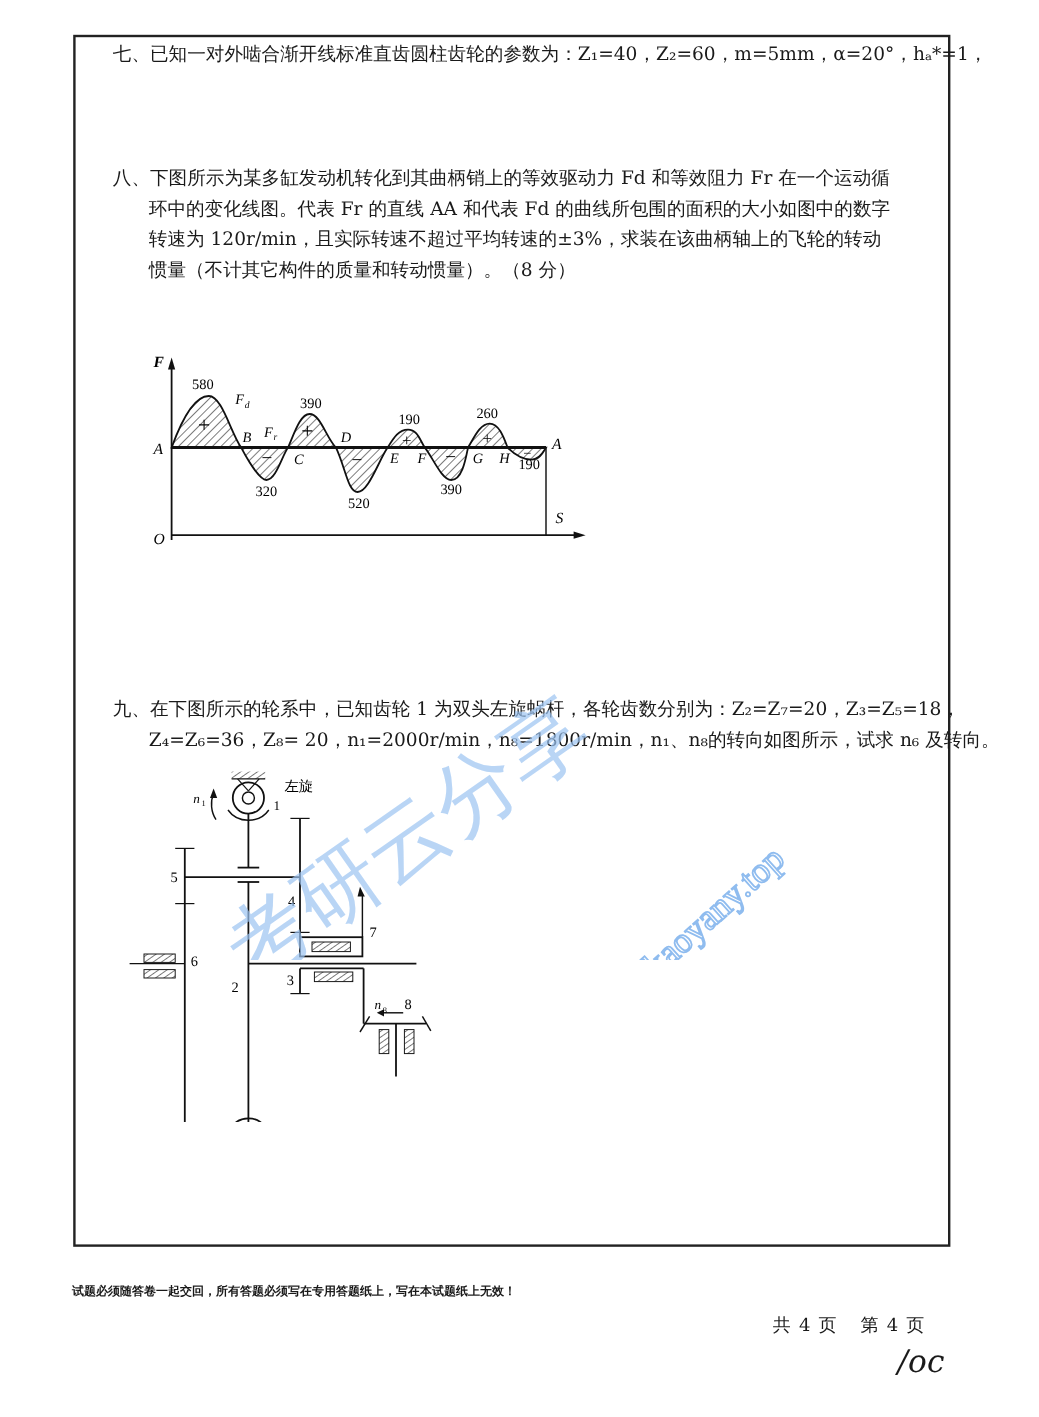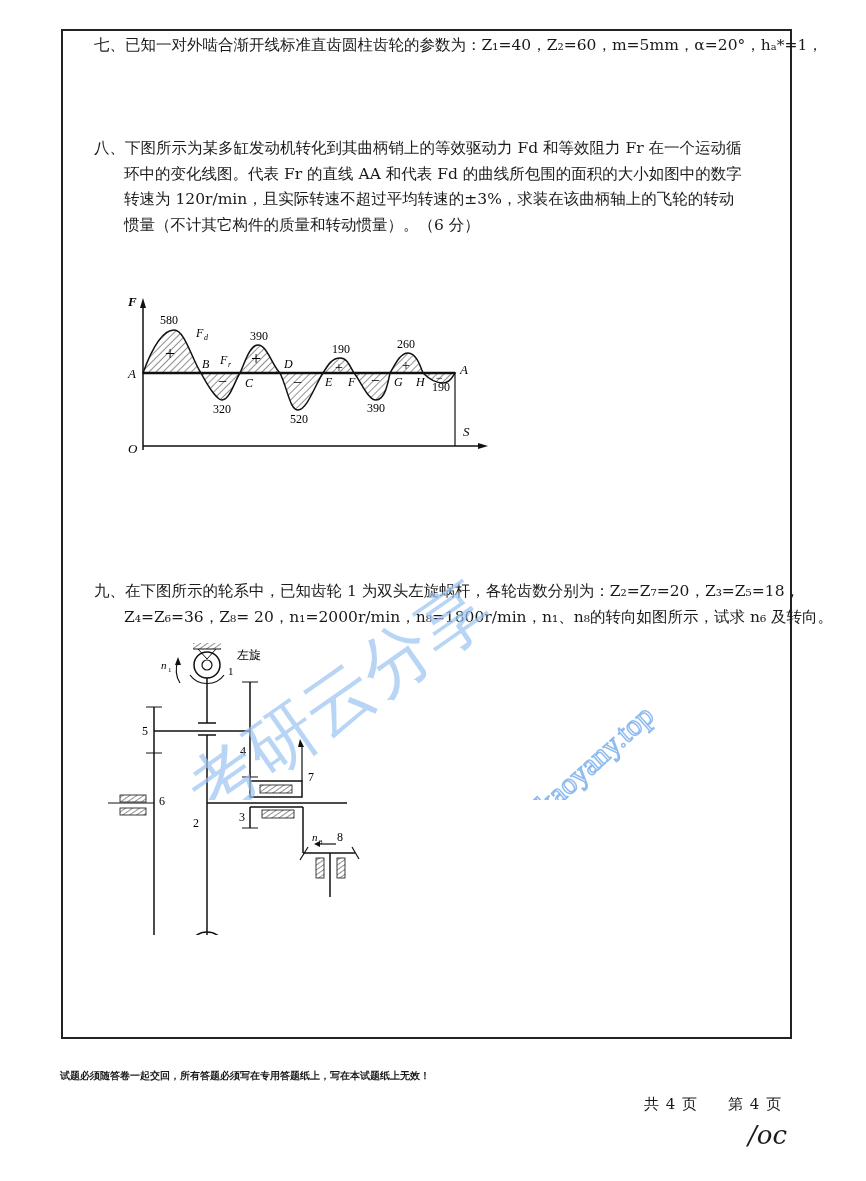--- a/index.html
+++ b/index.html
@@ -6,40 +6,40 @@
   body { width:866px; height:1181px; position:relative; overflow:hidden;
          font-family: "DejaVu Serif", "Liberation Serif", serif; color:#1a1a1a; }
   .frame { position:absolute; left:61px; top:29px; width:731px; height:1010px;
            border:2px solid #222; box-sizing:border-box; }
   .q { position:absolute; left:75px; width:710px; font-size:15.5px; line-height:25.5px;margin-left:19px; }
   .q .line { white-space:nowrap; }
   .indent { padding-left:30px; }
   .footer-note { position:absolute; left:60px; top:1069px; font-size:10px; font-weight:bold;
                  font-family:"DejaVu Sans","Liberation Sans",sans-serif; }
   .pages { position:absolute; left:644px; top:1095px; font-size:15px; word-spacing:2px; }
-  .pages span { margin-right:31px; }
+  .pages span { margin-right:20px; }
   .handwrite { position:absolute; left:748px; top:1120px; font-size:26px; font-style:italic;
                font-family:"DejaVu Serif",serif; }
   .watermark { position:absolute; pointer-events:none; }
   svg text { font-family:"Liberation Serif","DejaVu Serif",serif; }
 </style>
 </head>
 <body>
 
 <div class="frame"></div>
 
 <div class="q" style="top:33px;">
   <div class="line"><span>七、</span><span>已知一对外啮合渐开线标准直齿圆柱齿轮的参数为：Z₁=40，Z₂=60，m=5mm，α=20°，hₐ*=1，</span></div>
 </div>
 
 <div class="q" style="top:136px;">
   <div class="line"><span>八、</span><span>下图所示为某多缸发动机转化到其曲柄销上的等效驱动力 Fd 和等效阻力 Fr 在一个运动循</span></div>
   <div class="line indent">环中的变化线图。代表 Fr 的直线 AA 和代表 Fd 的曲线所包围的面积的大小如图中的数字</div>
   <div class="line indent">转速为 120r/min，且实际转速不超过平均转速的±3%，求装在该曲柄轴上的飞轮的转动</div>
-  <div class="line indent">惯量（不计其它构件的质量和转动惯量）。（6 分）</div>
+  <div class="line indent">惯量（不计其它构件的质量和转动惯量）。（8 分）</div>
 </div>
 
 <svg style="position:absolute;left:110px;top:290px;" width="390" height="175" viewBox="0 0 390 175">
   <defs>
     <pattern id="hatch" width="5" height="5" patternUnits="userSpaceOnUse" patternTransform="rotate(45)">
       <line x1="0" y1="0" x2="0" y2="5" stroke="#222" stroke-width="1"></line>
     </pattern>
   </defs>
 
   <line x1="33" y1="160" x2="33" y2="12" stroke="#111" stroke-width="1.5"></line>

